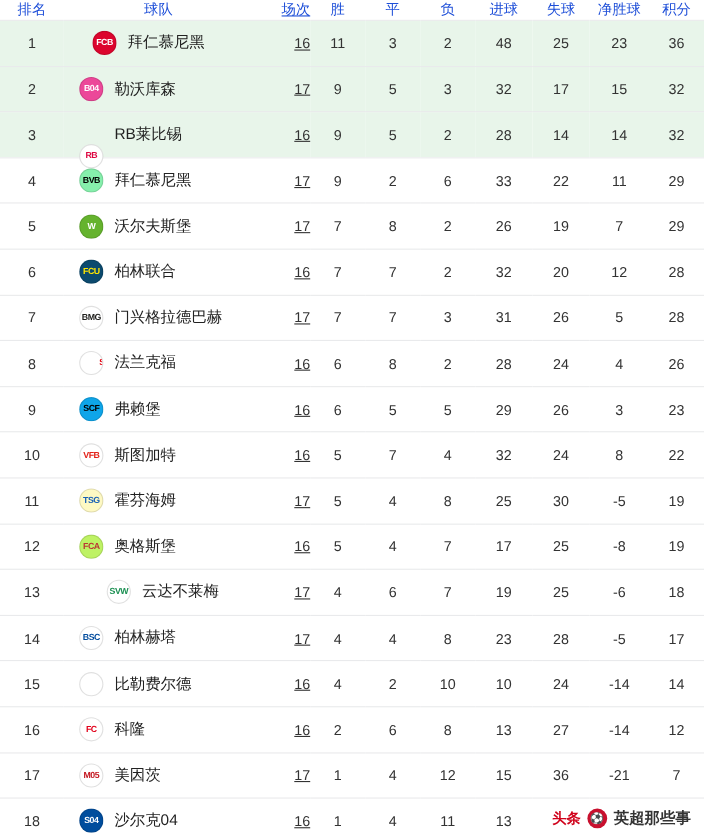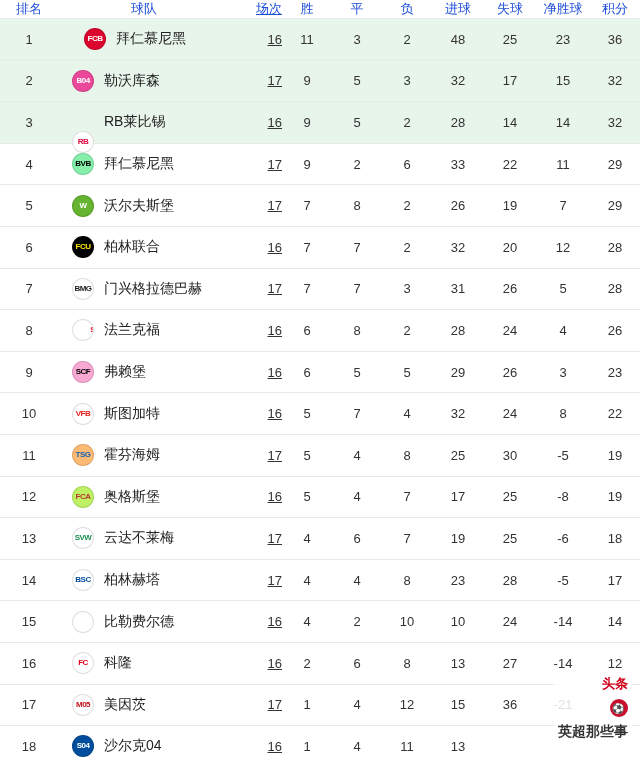--- a/index.html
+++ b/index.html
@@ -90,31 +90,30 @@
     font-size: 8px;
     font-weight: bold;
     letter-spacing: -0.5px;
     line-height: 1;
   }
 
   
   .watermark {
     position: absolute;
     right: 8px;
-    bottom: 20px;
+    bottom: 8px;
     display: flex;
     align-items: flex-end;
     gap: 6px;
     font-size: 14px;
     color: #333333;
     font-weight: bold;
     background: rgba(255,255,255,0.85);
     padding: 3px 4px;
     border-radius: 3px;
-    flex-direction: column;
   }
   .wm-logo {
     font-size: 13px;
     color: #d0021b;
     font-weight: bold;
   }
   .wm-badge {
     width: 18px; height: 18px;
     border-radius: 50%;
     background: #c8102e;
@@ -249,21 +248,21 @@
         <td class="col-l">2</td>
         <td class="col-gf">26</td>
         <td class="col-ga">19</td>
         <td class="col-gd">7</td>
         <td class="col-pts">29</td>
       </tr>
       <tr class="row-plain">
         <td class="col-rank">6</td>
         <td class="col-team">
           <div class="team-cell">
-            <span class="crest" style="background: #000000;">
+            <span class="crest" style="background: #0c4a6e;">
               <span class="ini" style="color: rgb(255, 230, 0);">FCU</span>
             </span>
             <span class="team-name">柏林联合</span>
           </div>
         </td>
         <td class="col-pl">16</td>
         <td class="col-w">7</td>
         <td class="col-d">7</td>
         <td class="col-l">2</td>
         <td class="col-gf">32</td>
@@ -306,21 +305,21 @@
         <td class="col-l">2</td>
         <td class="col-gf">28</td>
         <td class="col-ga">24</td>
         <td class="col-gd">4</td>
         <td class="col-pts">26</td>
       </tr>
       <tr class="row-plain">
         <td class="col-rank">9</td>
         <td class="col-team">
           <div class="team-cell">
-            <span class="crest" style="background: #f9a8d4;">
+            <span class="crest" style="background: #0ea5e9;">
               <span class="ini" style="color: rgb(0, 0, 0);">SCF</span>
             </span>
             <span class="team-name">弗赖堡</span>
           </div>
         </td>
         <td class="col-pl">16</td>
         <td class="col-w">6</td>
         <td class="col-d">5</td>
         <td class="col-l">5</td>
         <td class="col-gf">29</td>
@@ -344,21 +343,21 @@
         <td class="col-l">4</td>
         <td class="col-gf">32</td>
         <td class="col-ga">24</td>
         <td class="col-gd">8</td>
         <td class="col-pts">22</td>
       </tr>
       <tr class="row-plain">
         <td class="col-rank">11</td>
         <td class="col-team">
           <div class="team-cell">
-            <span class="crest" style="background: #fdba74;">
+            <span class="crest" style="background: #fef9c3;">
               <span class="ini" style="color: rgb(25, 97, 181);">TSG</span>
             </span>
             <span class="team-name">霍芬海姆</span>
           </div>
         </td>
         <td class="col-pl">17</td>
         <td class="col-w">5</td>
         <td class="col-d">4</td>
         <td class="col-l">8</td>
         <td class="col-gf">25</td>
@@ -382,21 +381,21 @@
         <td class="col-l">7</td>
         <td class="col-gf">17</td>
         <td class="col-ga">25</td>
         <td class="col-gd">-8</td>
         <td class="col-pts">19</td>
       </tr>
       <tr class="row-plain">
         <td class="col-rank">13</td>
         <td class="col-team">
           <div class="team-cell">
-            <span class="crest" style="background: rgb(255, 255, 255);">
+            <span class="crest" style="background: rgb(255, 255, 255); margin-left: 25px;">
               <span class="ini" style="color: rgb(29, 144, 83);">SVW</span>
             </span>
             <span class="team-name">云达不莱梅</span>
           </div>
         </td>
         <td class="col-pl">17</td>
         <td class="col-w">4</td>
         <td class="col-d">6</td>
         <td class="col-l">7</td>
         <td class="col-gf">19</td>

